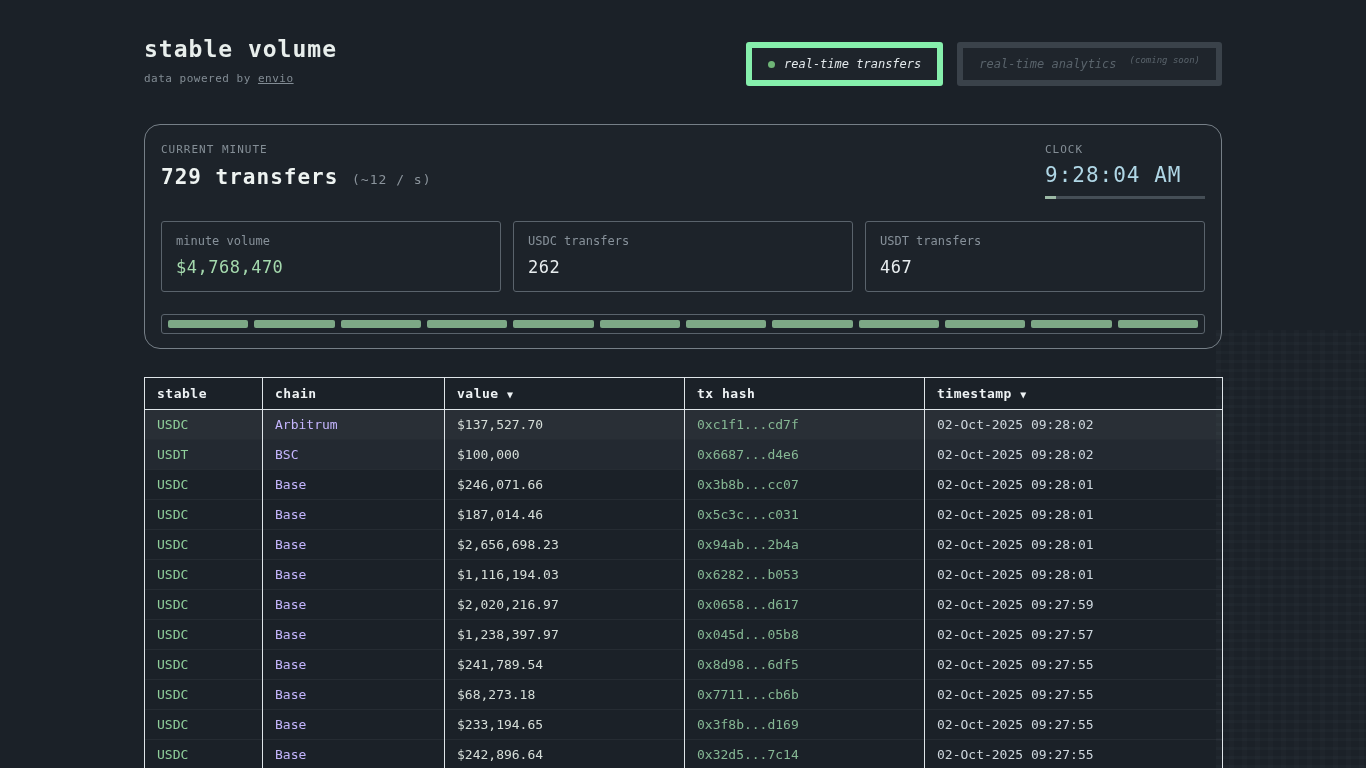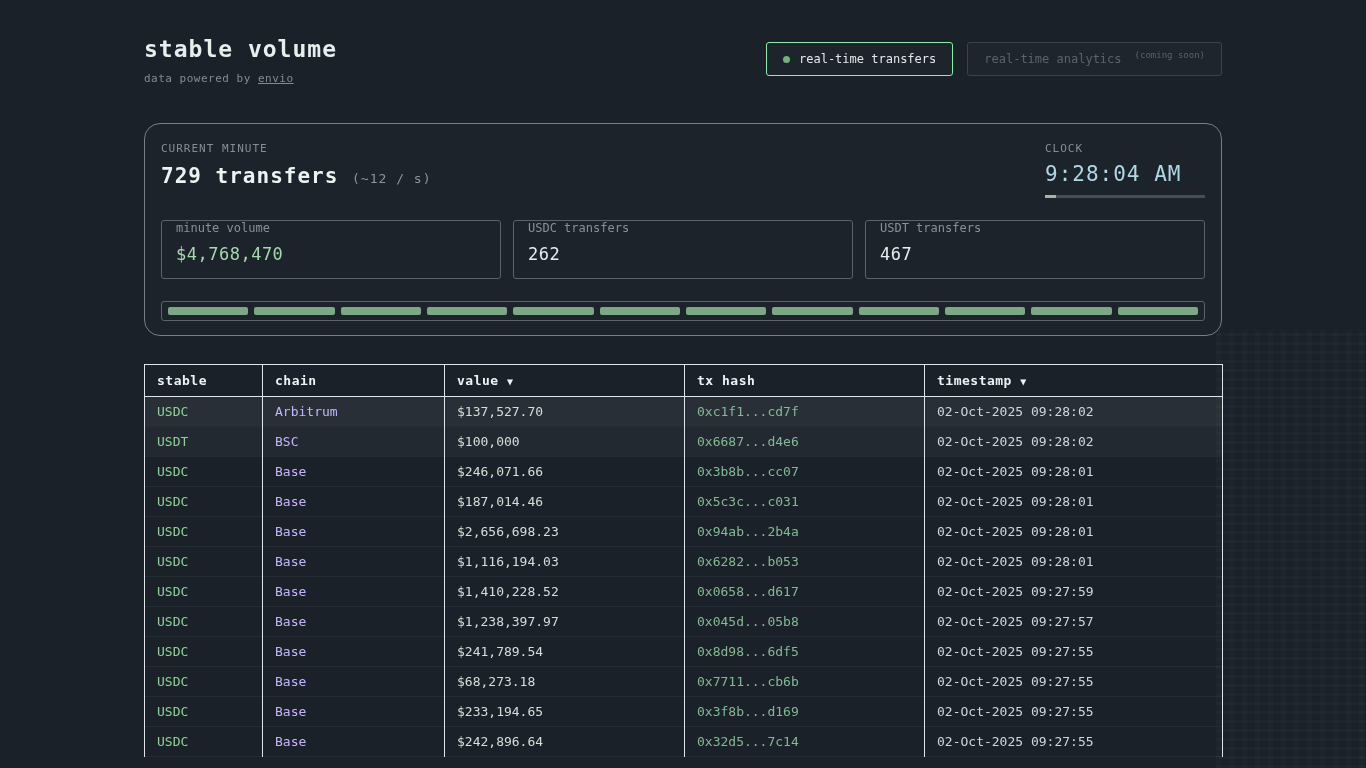--- a/index.html
+++ b/index.html
@@ -26,42 +26,42 @@
   
   .page-header { display: flex; justify-content: space-between; align-items: flex-start; }
   h1.title { font-size: 23px; font-weight: bold; letter-spacing: 1px; color: #e8eeec; }
   .subtitle { margin-top: 10px; font-size: 11px; color: #828c94; letter-spacing: 0.5px; }
   .subtitle a { color: #828c94; text-decoration: underline; }
   .tabs { display: flex; gap: 14px; margin-top: 6px; }
   .tab {
     display: inline-flex; align-items: center; gap: 9px;
     padding: 9px 16px; border-radius: 3px; cursor: pointer;
     font-family: "DejaVu Sans Mono", monospace; font-size: 12px;
-    background: #1e242b; border: 1px solid #86efac; color: #e3e9ec;
+    background: #1e242b; border: 6px solid #86efac; color: #e3e9ec; font-style: italic;
   }
   .tab .dot { width: 7px; height: 7px; border-radius: 50%; background: #6fb577; display: inline-block; }
   .tab.disabled { border-color: #3a424a; color: #59636b; background: #1f252c; cursor: default; }
   .tab .soon { font-size: 9px; position: relative; top: -4px; margin-left: 4px; letter-spacing: 0; }
 
   
   .card {
     margin-top: 38px; border: 1px solid #767f87; border-radius: 16px;
     padding: 18px 16px 14px; background: rgba(255,255,255,0.012);
   }
   .card-top { display: flex; justify-content: space-between; align-items: flex-start; }
   .micro-label { font-size: 11px; color: #848e96; letter-spacing: 1px; }
   .big-count { margin-top: 9px; font-size: 21px; font-weight: bold; color: #eef3f1; letter-spacing: 1px; }
   .big-count .rate { font-size: 13px; font-weight: normal; color: #8b949c; letter-spacing: 1px; }
   .clock-wrap { text-align: left; }
   .clock-time { margin-top: 7px; font-size: 21px; color: #b0d7e6; letter-spacing: 1px; }
   .clock-track { margin-top: 9px; width: 160px; height: 3px; background: #454e56; margin-left: auto; }
   .clock-fill { height: 100%; background: #9cb9a5; }
 
   .stats { display: flex; gap: 12px; margin-top: 22px; }
-  .stat { flex: 1; border: 1px solid #5a636c; border-radius: 3px; padding: 0 14px 14px; }
+  .stat { flex: 1; border: 1px solid #5a636c; border-radius: 3px; padding: 12px 14px 14px; }
   .stat .stat-label { font-size: 12px; color: #87919a; }
   .stat .stat-value { margin-top: 9px; font-size: 17px; color: #e8edef; letter-spacing: 0.5px; }
   .stat.accent .stat-value { color: #a4d9ad; }
 
   .segments-outer { margin-top: 22px; border: 1px solid #5a636c; border-radius: 3px; padding: 5px 6px; }
   .segments { display: flex; gap: 6px; }
   .seg { flex: 1; height: 8px; border-radius: 2px; background: #7da886; }
 
   
   table.transfers {
@@ -223,21 +223,21 @@
           <tr>
             <td class="col-token">USDC</td>
             <td class="col-chain">Base</td>
             <td class="col-value">$1,116,194.03</td>
             <td class="col-tx">0x6282...b053</td>
             <td class="col-time">02-Oct-2025 09:28:01</td>
           </tr>
           <tr>
             <td class="col-token">USDC</td>
             <td class="col-chain">Base</td>
-            <td class="col-value">$1,410,228.52</td>
+            <td class="col-value">$2,020,216.97</td>
             <td class="col-tx">0x0658...d617</td>
             <td class="col-time">02-Oct-2025 09:27:59</td>
           </tr>
           <tr>
             <td class="col-token">USDC</td>
             <td class="col-chain">Base</td>
             <td class="col-value">$1,238,397.97</td>
             <td class="col-tx">0x045d...05b8</td>
             <td class="col-time">02-Oct-2025 09:27:57</td>
           </tr>

